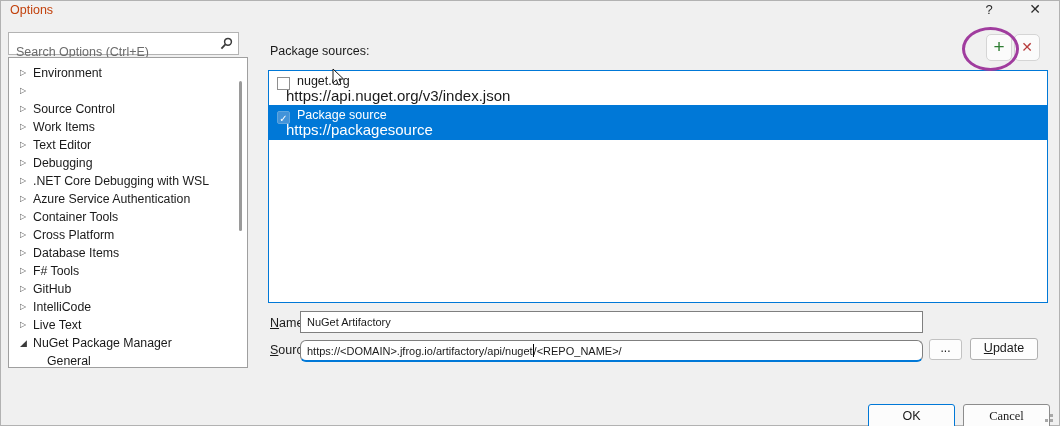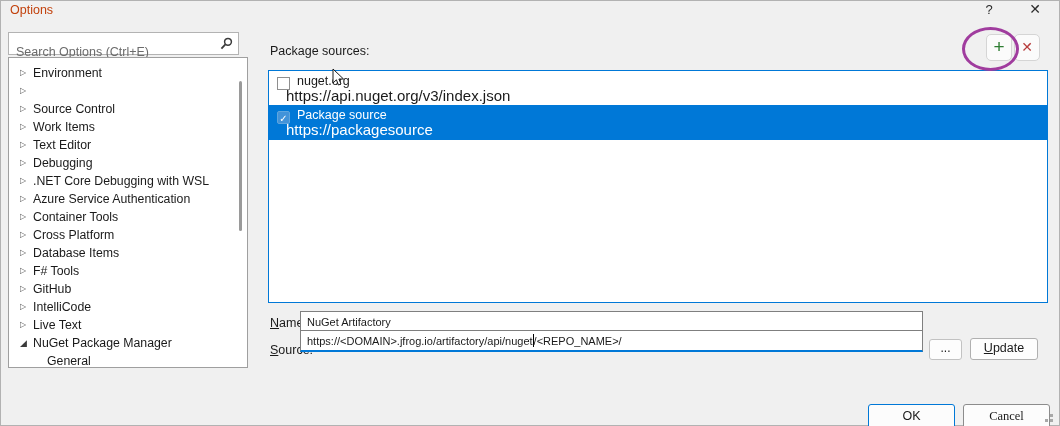--- a/index.html
+++ b/index.html
@@ -67,22 +67,22 @@
   
   .field-label { position:absolute; font-size:12.5px; }
   .mnemonic { display:inline-block; }
   .mnemonic::first-letter { text-decoration:underline; }
   .name-label { left:270px; top:316px; }
   .source-label { left:270px; top:343px; }
   .text-field { position:absolute; left:300px; width:623px; height:22px; background:#fff;
                 border:1px solid #7f7f7f; font-family:"Liberation Sans", sans-serif; font-size:11px;
                 padding:2px 6px; color:#1a1a1a; }
   .name-field { top:311px; }
-  .source-field { top:330px; border-bottom:2px solid #0078d7; white-space:nowrap; overflow:hidden;
-                  line-height:17px; }
+  .source-field { top:340px; border-bottom:2px solid #0078d7; white-space:nowrap; overflow:hidden;
+                  line-height:17px;border-radius:6px; }
   .caret { display:inline-block; width:1px; height:13px; background:#000; vertical-align:-2px; }
 
   .browse-btn { position:absolute; left:929px; top:339px; width:33px; height:21px; background:#fdfdfd;
                 border:1px solid #c2c2c2; border-radius:3px; font-size:12px; line-height:17px;
                 text-align:center; cursor:default; }
   .update-btn { position:absolute; left:970px; top:338px; width:68px; height:22px; background:#fdfdfd;
                 border:1px solid #b0b0b0; border-radius:3px; font-size:12.5px; line-height:19px;
                 text-align:center; cursor:default; }
 
   

